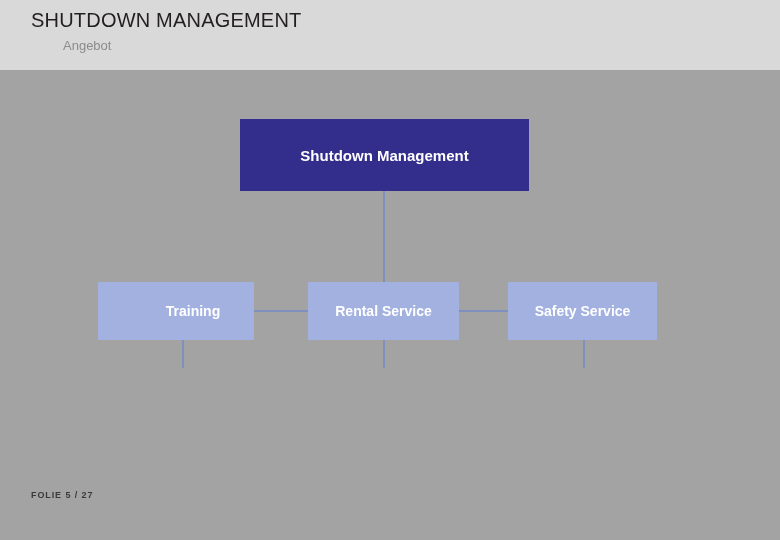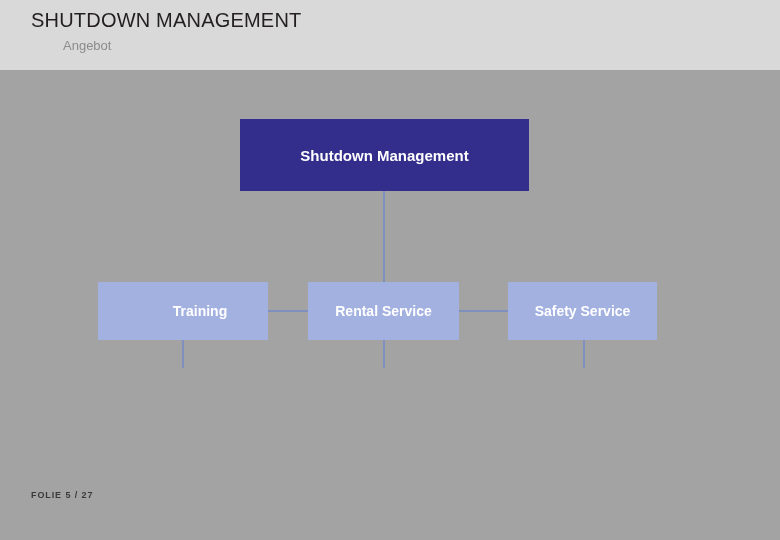--- a/index.html
+++ b/index.html
@@ -69,21 +69,21 @@
     height: 72px;
     background: #332e8c;
     font-size: 15px;
   }
   .node-child {
     top: 212px;
     height: 58px;
     background: #a3b1e0;
     font-size: 14px;
   }
-  .node-training { left: 98px; width: 170px; padding-left: 34px; }
+  .node-training { left: 98px; width: 156px; padding-left: 34px; }
   .node-rental   { left: 308px; width: 151px; }
   .node-safety   { left: 508px; width: 149px; }
 
   .connector {
     position: absolute;
     background: #7f8fbe;
   }
   .v-root {
     left: 383px;
     top: 121px;

